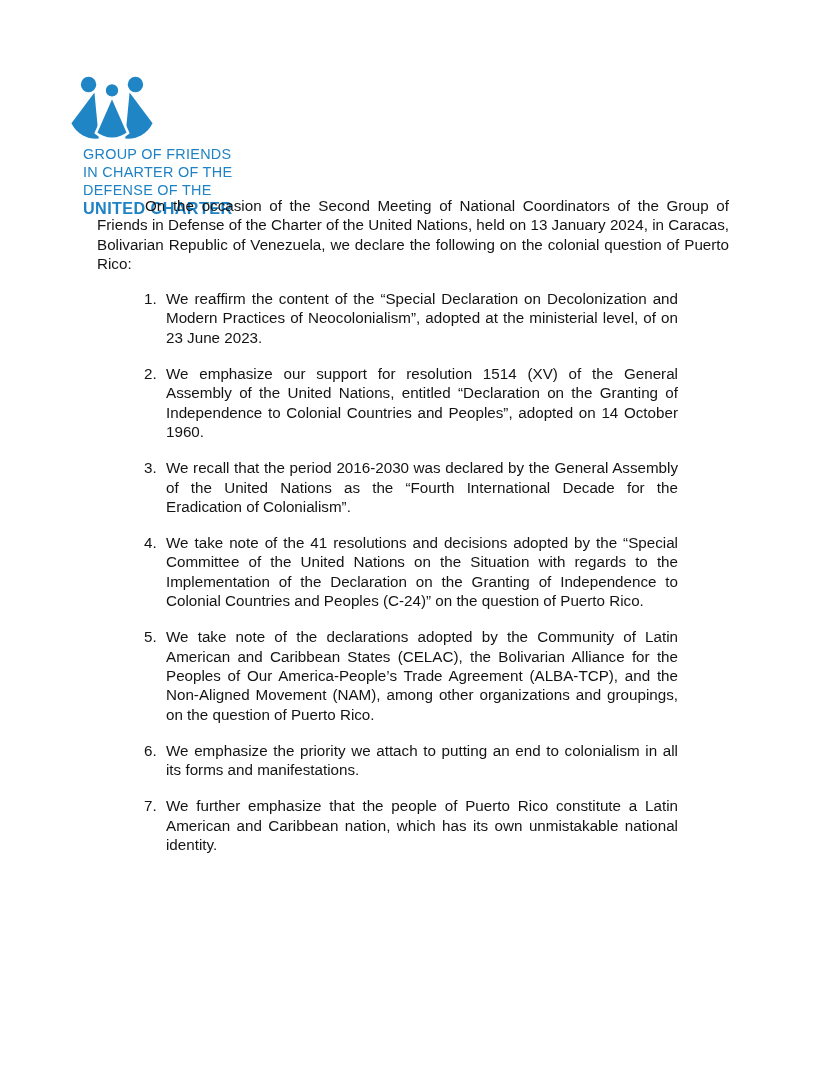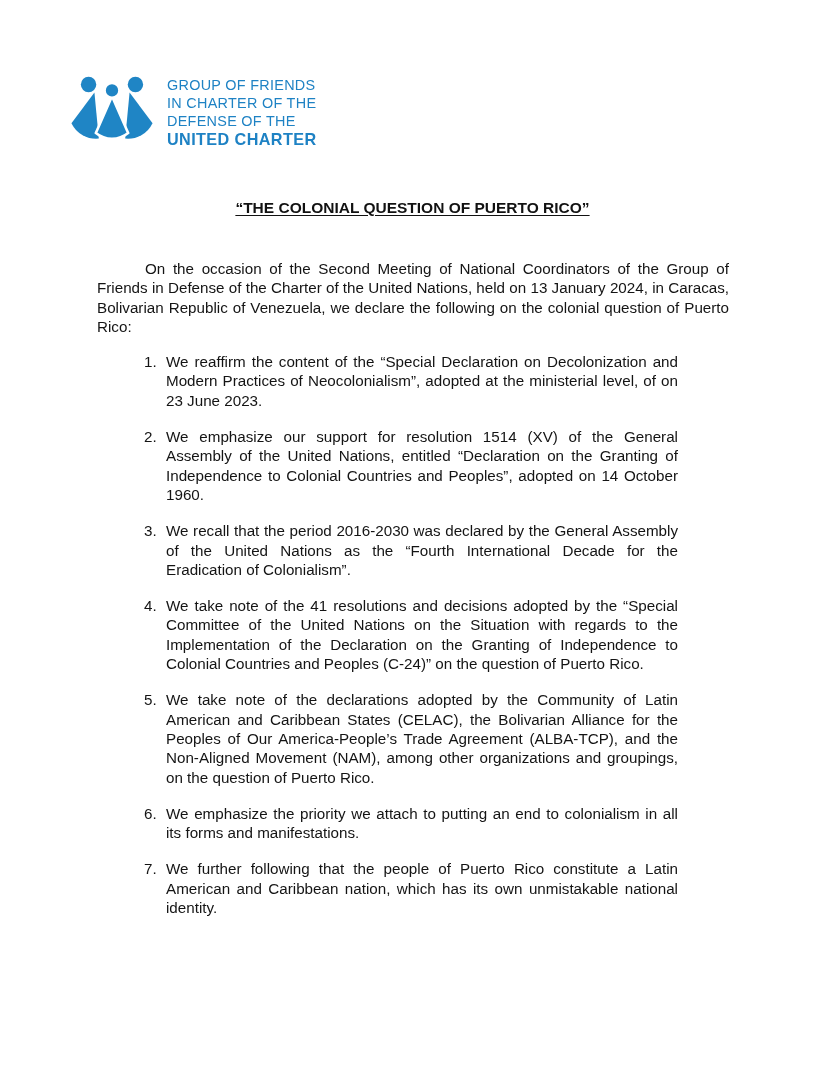--- a/index.html
+++ b/index.html
@@ -15,20 +15,21 @@
     overflow: hidden;
     background: #ffffff;
   }
 
   
   .logo-row {
     display: flex;
     align-items: flex-start;
     margin: 74px 0 0 70px;
     height: 80px;
+    flex-direction: column;
   }
   .logo-icon { width: 84px; height: 69px; flex: 0 0 auto; }
   .logo-text {
     margin-left: 13px;
     margin-top: 2px;
     font-size: 14.4px;
     line-height: 18px;
     letter-spacing: 0.3px;
     color: #1e82c4;
     white-space: nowrap;
@@ -105,21 +106,20 @@
     </svg>
     <div class="logo-text">
       <span class="line">GROUP OF FRIENDS</span>
       <span class="line">IN CHARTER OF THE</span>
       <span class="line">DEFENSE OF THE</span>
       <span class="line bold">UNITED CHARTER</span>
     </div>
   </div>
 
   <div class="doc-title">
-    <span class="t-row"><span class="t-line">“THE COLONIAL QUESTION OF PUERTO RICO”</span></span>
   </div>
 
   <p class="intro">On the occasion of the Second Meeting of National Coordinators of the Group of Friends in Defense of the Charter of the United Nations, held on 13 January 2024, in Caracas, Bolivarian Republic of Venezuela, we declare the following on the colonial question of Puerto Rico:</p>
 
   <div class="decl-list">
     <div class="decl-item">
       <span class="num">1.</span>
       <span class="item-text">We reaffirm the content of the “Special Declaration on Decolonization and Modern Practices of Neocolonialism”, adopted at the ministerial level, of on 23 June 2023.</span>
     </div>
     <div class="decl-item">
@@ -137,17 +137,17 @@
     <div class="decl-item">
       <span class="num">5.</span>
       <span class="item-text">We take note of the declarations adopted by the Community of Latin American and Caribbean States (CELAC), the Bolivarian Alliance for the Peoples of Our America-People’s Trade Agreement (ALBA-TCP), and the Non-Aligned Movement (NAM), among other organizations and groupings, on the question of Puerto Rico.</span>
     </div>
     <div class="decl-item">
       <span class="num">6.</span>
       <span class="item-text">We emphasize the priority we attach to putting an end to colonialism in all its forms and manifestations.</span>
     </div>
     <div class="decl-item">
       <span class="num">7.</span>
-      <span class="item-text">We further following that the people of Puerto Rico constitute a Latin American and Caribbean nation, which has its own unmistakable national identity.</span>
+      <span class="item-text">We further emphasize that the people of Puerto Rico constitute a Latin American and Caribbean nation, which has its own unmistakable national identity.</span>
     </div>
   </div>
 
 </div>
 
 </body></html>

